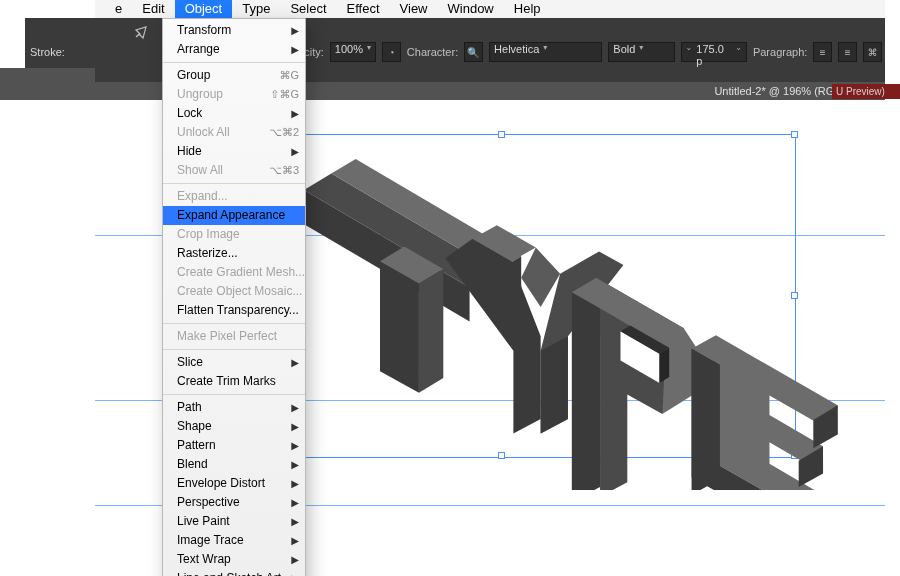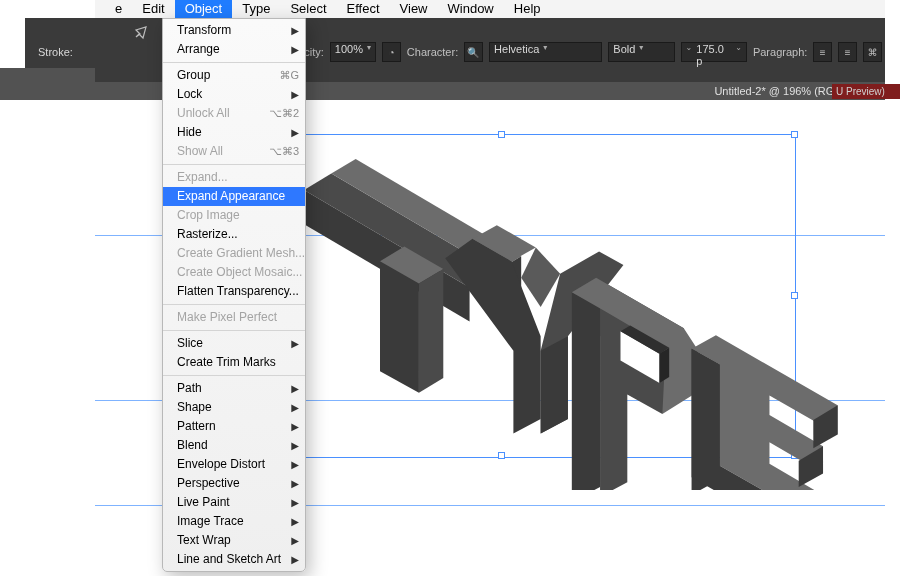--- a/index.html
+++ b/index.html
@@ -60,21 +60,20 @@
   .edge-left .dark2 {
     position: absolute; right: 0; top: 50px;
     width: 95px; height: 32px;
     background: #525252;
   }
   .stroke-label {
     position:absolute; left:30px; top:46px;
     width:55px;
     color:#d8d8d8; font-size:11px;
     z-index:3;
-    margin-left:8px;
   }
   .gpu-label {
     position:absolute; right:0; top:84px;
     color:#d0d0d0; font-size:10px;
     background:#7f1d1d;
     padding:2px 4px;
     z-index:3;
     width:60px;
     text-align:left;
   }
@@ -176,21 +175,21 @@
   .dd-item {
     position:relative;
     padding: 2px 14px 2px 14px;
     line-height: 15px;
     white-space: nowrap;
     font-size: 12px;
   }
   .dd-item.disabled { color:#a4a4a4; }
   .dd-item.hl {
     background:#2e78ff;
-    color:#ffffff;
+    color:#000000;
   }
   .dd-item .arrow {
     position:absolute; right:6px; top:2px;
     font-size:10px;
     color:#333;
   }
   .dd-item .sc {
     position:absolute; right:6px; top:2px;
     font-size:11px; color:#8b8b8b;
   }
@@ -319,20 +318,21 @@
       <polygon points="190,192 190,222 165,236 165,206" fill="#3a3a3a"></polygon>
     </g>
   </svg>
 </div>
 
 <div class="dropdown">
     <div class="dd-item"><span>Transform</span><span class="arrow">▶</span></div>
     <div class="dd-item"><span>Arrange</span><span class="arrow">▶</span></div>
     <div class="dd-sep"></div>
     <div class="dd-item"><span>Group</span><span class="sc">⌘G</span></div>
+    <div class="dd-item disabled"><span>Ungroup</span><span class="sc">⇧⌘G</span></div>
     <div class="dd-item"><span>Lock</span><span class="arrow">▶</span></div>
     <div class="dd-item disabled"><span>Unlock All</span><span class="sc">⌥⌘2</span></div>
     <div class="dd-item"><span>Hide</span><span class="arrow">▶</span></div>
     <div class="dd-item disabled"><span>Show All</span><span class="sc">⌥⌘3</span></div>
     <div class="dd-sep"></div>
     <div class="dd-item disabled"><span>Expand...</span></div>
     <div class="dd-item hl"><span>Expand Appearance</span></div>
     <div class="dd-item disabled"><span>Crop Image</span></div>
     <div class="dd-item"><span>Rasterize...</span></div>
     <div class="dd-item disabled"><span>Create Gradient Mesh...</span></div>

